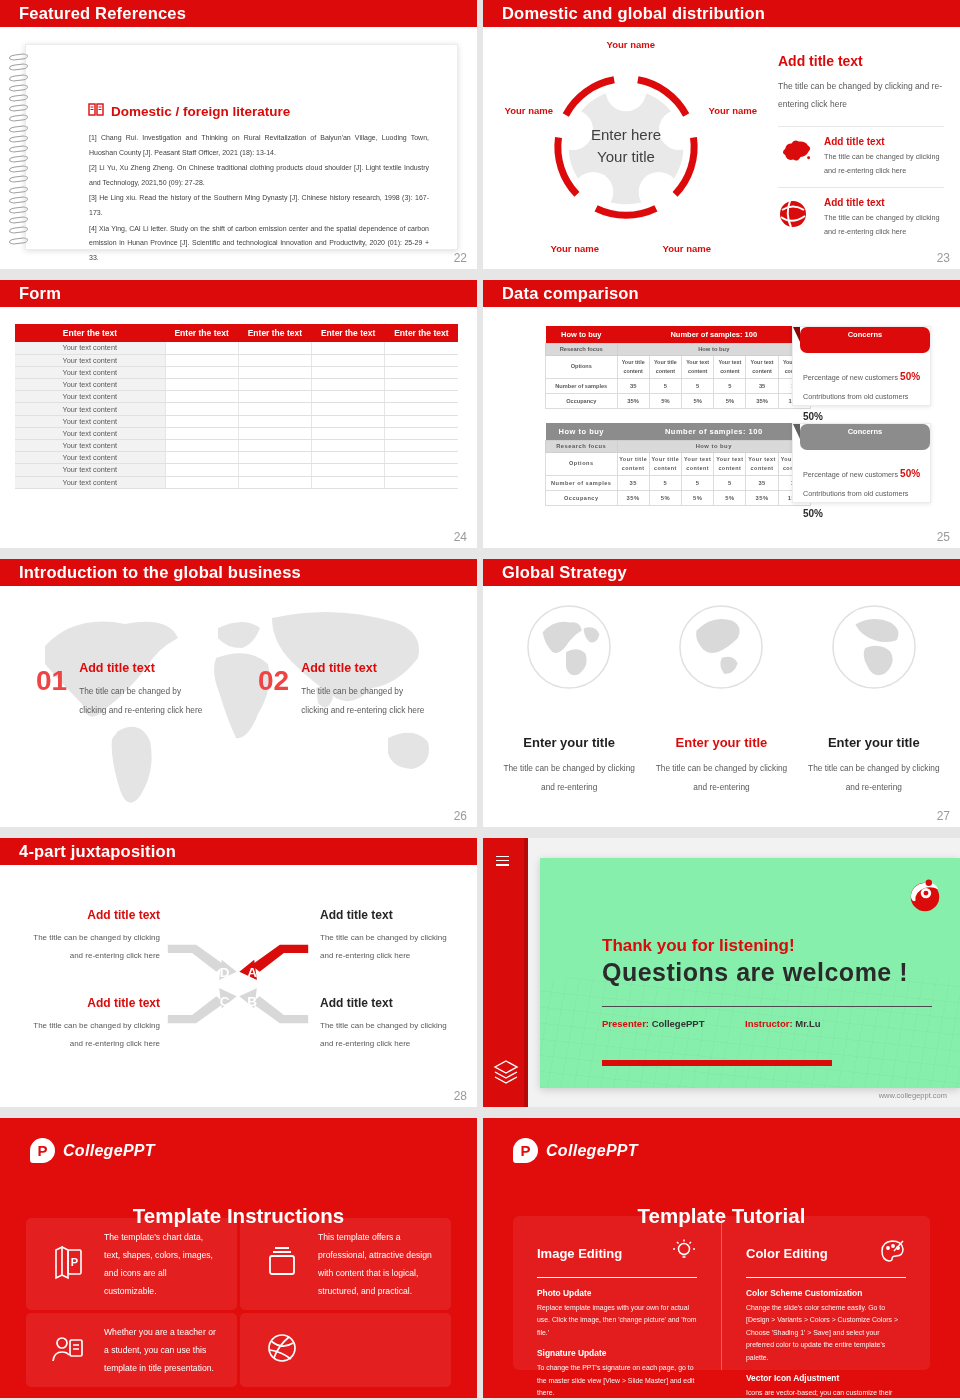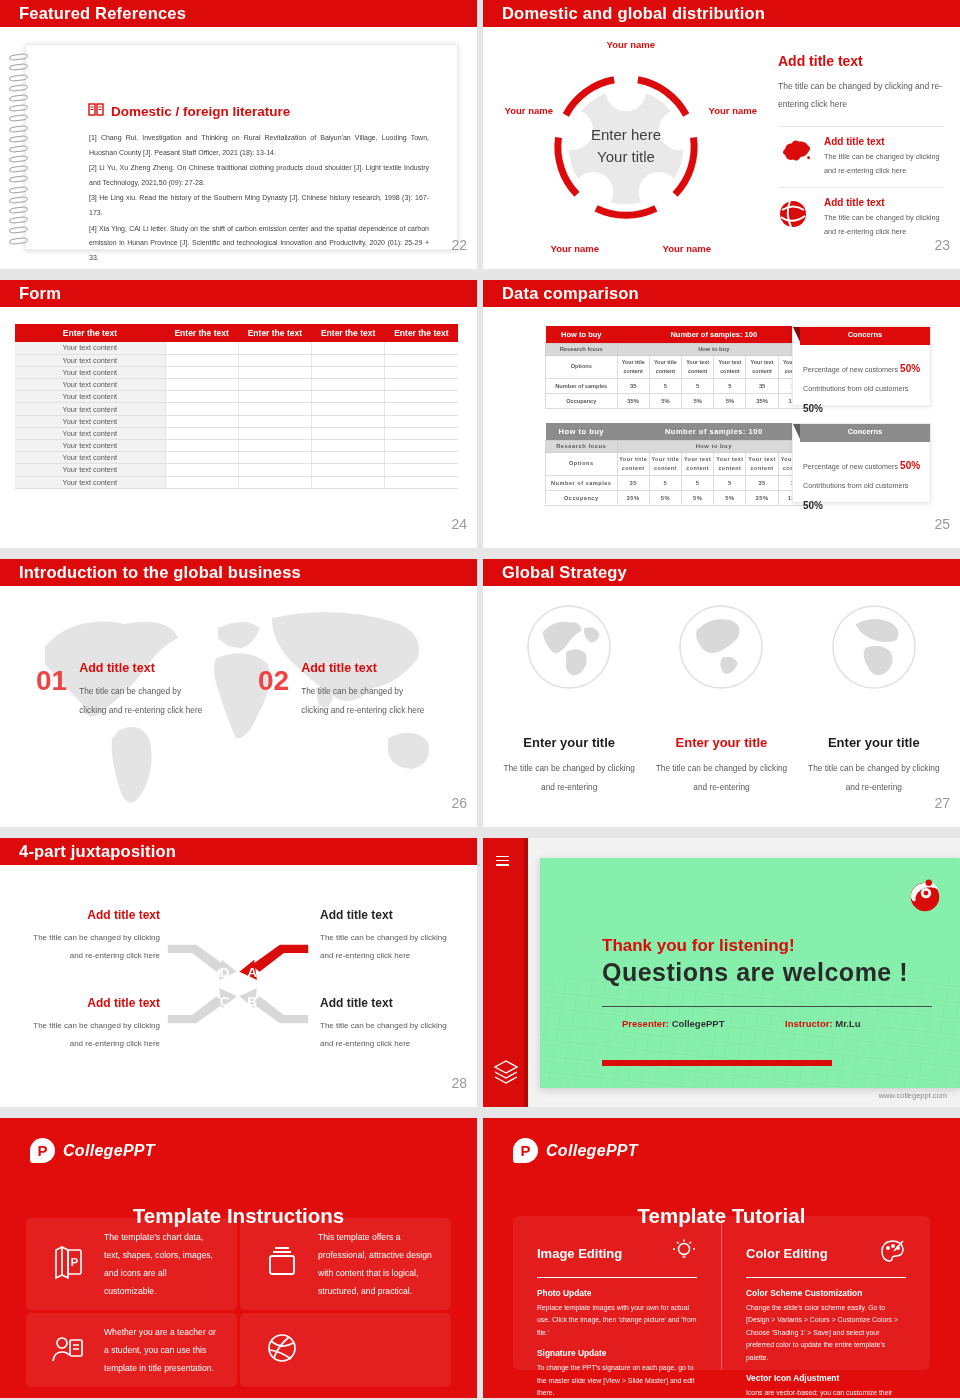--- a/index.html
+++ b/index.html
@@ -4,21 +4,21 @@
 <style>
   * { margin:0; padding:0; box-sizing:border-box; }
   html,body { background:#e6e6e6; }
   body { width:960px; height:1400px; font-family:"Liberation Sans", sans-serif; }
   .page { width:960px; height:1400px; display:grid; grid-template-columns:477px 477px;
           grid-template-rows:269px 268px 268px 269px 280px; column-gap:6px; row-gap:11px;
           background:#e6e6e6; }
   .slide { position:relative; background:#fff; overflow:hidden; }
   .hdr { height:27px; background:#DC0A0A; color:#fff; font-weight:bold; font-size:16.5px;
          line-height:27px; padding-left:19px; letter-spacing:.2px; }
-  .pageno { position:absolute; right:10px; bottom:16px; font-size:14px; color:#9a9a9a; }
+  .pageno { position:absolute; right:10px; bottom:4px; font-size:12px; color:#9a9a9a; }
 
   
   .refcard { position:absolute; left:25px; top:44px; width:433px; height:206px; background:#fff;
              border:1px solid #ececec; box-shadow:0 1px 6px rgba(0,0,0,.14); }
   .rings { position:absolute; left:9px; top:50px; }
   .rings i { display:block; width:19px; height:6px; border:1.6px solid #8f8f8f;
              border-radius:60% / 90%; margin:4.2px 0; transform:rotate(-7deg); opacity:.85; }
   .reftitle { position:absolute; left:62px; top:58px; display:flex; align-items:center; gap:7px;
               color:#D90B0B; font-weight:bold; font-size:13.5px; }
   .refbody { position:absolute; left:63px; right:28px; top:86px; font-size:7px; color:#3f3f3f;
@@ -62,22 +62,22 @@
   .cmp td { border:1px solid #dcdcdc; text-align:center; color:#595959; background:#fff; overflow:hidden; }
   .cmp .h td { border:none; color:#fff; font-weight:bold; font-size:7.5px; height:17px; }
   .cmp.t1 .h td { background:#DC0A0A; } .cmp.t2 .h td { background:#8C8C8C; }
   .cmp .s td { background:#D9D9D9; font-size:5.8px; height:12px; border-color:#cfcfcf; }
   .cmp .o td { font-size:5.4px; height:23px; line-height:1.5; }
   .cmp .n td { font-size:5.8px; height:15px; }
   .cmp td.lbl { font-size:5.6px; }
   .concern { position:absolute; left:309px; width:139px; height:80px; background:#fff;
              border:1px solid #ececec; box-shadow:0 1px 4px rgba(0,0,0,.10); }
   .concern.c1 { top:46px; } .concern.c2 { top:143px; }
-  .cb { position:relative; margin-left:7px; height:18px; color:#fff; font-weight:bold; font-size:7.5px;
-        text-align:center; line-height:15px; }
+  .cb { position:relative; margin-left:7px; height:26px; color:#fff; font-weight:bold; font-size:7.5px;
+        text-align:center; line-height:15px;border-radius:7px; }
   .concern.c1 .cb { background:#DC0A0A; } .concern.c2 .cb { background:#8C8C8C; }
   .cb::before { content:""; position:absolute; left:-7px; top:0; border-top:15px solid #8a0606;
                 border-left:7px solid transparent; }
   .concern.c2 .cb::before { border-top-color:#5f5f5f; }
   .cbody { padding:12px 8px 0 10px; font-size:7.2px; color:#595959; line-height:2.35; }
   .cbody b { font-size:10px; color:#2b2b2b; } .cbody b.r { color:#D90B0B; }
 
   
   .wmap { position:absolute; inset:27px 0 0 0; }
   .gb-item { position:absolute; top:102px; display:flex; gap:12px; }
@@ -115,21 +115,21 @@
   .mesh { position:absolute; left:0; right:0; bottom:0; height:110px;
           background:repeating-linear-gradient(100deg, rgba(100,100,100,.08) 0 1px, transparent 1px 13px),
                      repeating-linear-gradient(6deg, rgba(100,100,100,.08) 0 1px, transparent 1px 16px);
           opacity:.55; }
   .tlogo { position:absolute; right:16px; top:18px; }
   .t1 { position:absolute; left:62px; top:78px; color:#D90B0B; font-size:17px; font-weight:bold; }
   .t2 { position:absolute; left:62px; top:100px; color:#2b2b2b; font-size:25px; font-weight:bold;
         letter-spacing:.5px; }
   .tline { position:absolute; left:62px; top:148px; width:330px; border-bottom:1.5px solid #4a4a4a; }
   .twho { position:absolute; left:62px; top:160px; font-size:9.5px; font-weight:bold; }
-  .twho .lab { color:#D90B0B;margin-left:20px; } .twho .val { color:#333; margin-right:38px; }
+  .twho .lab { color:#D90B0B; } .twho .val { color:#333; margin-right:38px; }
   .tbar { position:absolute; left:62px; top:202px; width:230px; height:6px; background:#D90B0B; }
   .turl { position:absolute; right:13px; bottom:7px; font-size:7.5px; color:#8a8a8a; z-index:3; }
 
   
   .panel { position:relative; background:#E10C0C; overflow:hidden; color:#fff; }
   .brand { position:absolute; left:30px; top:20px; display:flex; align-items:center; gap:8px; }
   .bub { width:25px; height:25px; background:#fff; border-radius:50% 50% 50% 12%; color:#E10C0C;
          font-weight:bold; font-size:15px; text-align:center; line-height:25px; }
   .bname { font-size:16px; font-weight:bold; font-style:italic; letter-spacing:.3px; }
   .ptitle { position:absolute; left:0; right:0; top:60px; text-align:center; font-size:20.5px;

